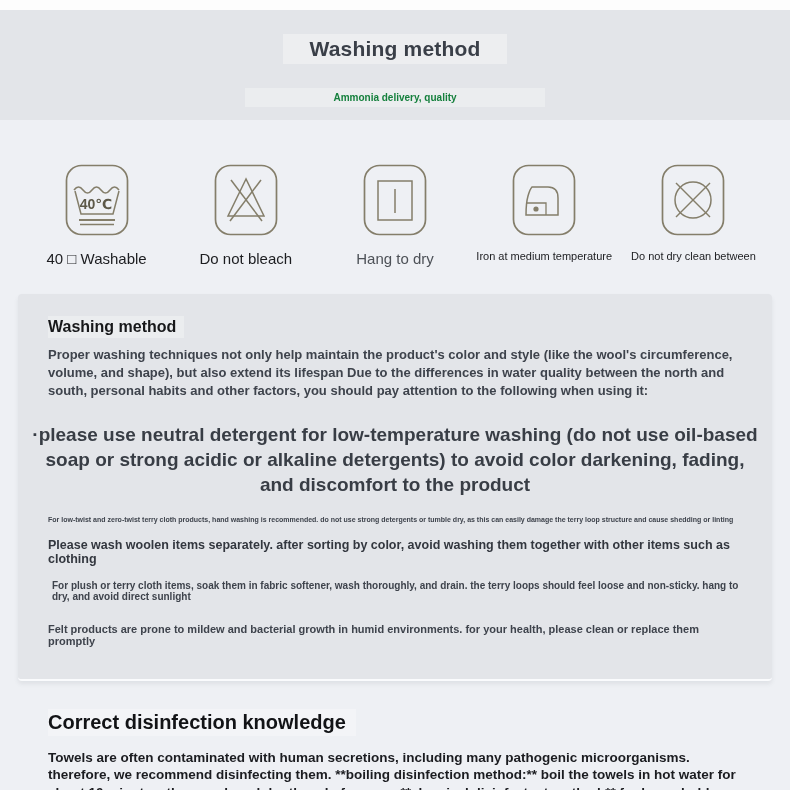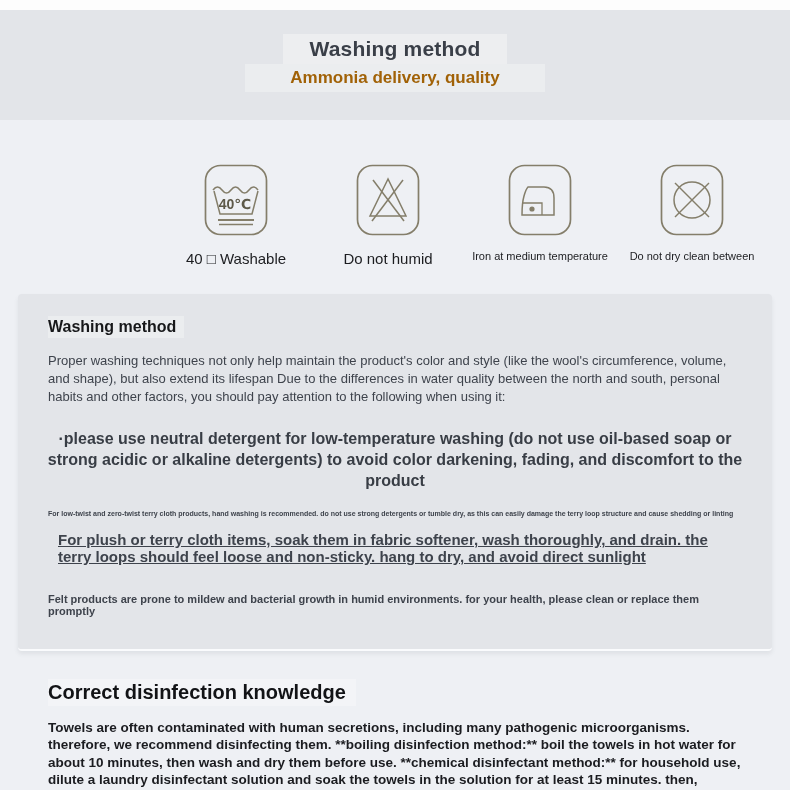--- a/index.html
+++ b/index.html
@@ -22,32 +22,32 @@
     display: inline-block;
     font-size: 21px;
     font-weight: 700;
     color: #3a3f48;
     background: rgba(255,255,255,0.35);
     padding: 3px 26px;
     letter-spacing: 0.2px;
   }
   .page-subtitle {
     display: block;
-    margin: 0 auto 0;
+    margin: 24px auto 0;
     width: 300px;
-    font-size: 17px;
-    font-weight: 700;
-    color: #a16207;
+    font-size: 10px;
+    font-weight: 700;
+    color: #15803d;
     background: rgba(255,255,255,0.30);
     padding: 4px 0;
   }
   
   .icons-row {
     display: flex;
-    justify-content: flex-end;
+    justify-content: center;
     padding: 0 22px;
     margin-top: 44px;
   }
   .icon-col {
     width: 152px;
     display: flex;
     flex-direction: column;
     align-items: center;
   }
   .care-svg { width: 64px; height: 72px; display: block; }
@@ -73,57 +73,56 @@
   }
   .panel-heading {
     display: inline-block;
     font-size: 16px;
     font-weight: 700;
     color: #17181a;
     background: rgba(255,255,255,0.30);
     padding: 2px 8px 2px 0;
   }
   .panel-intro {
-    margin-top: 14px;
+    margin-top: 8px;
     font-size: 13px;
-    font-weight: 400;
+    font-weight: 700;
     color: #3e434c;
     line-height: 1.38;
     max-width: 706px;
   }
   .panel-highlight {
     margin: 22px -16px 0;
-    font-size: 16px;
+    font-size: 19px;
     font-weight: 700;
     color: #383d45;
     line-height: 1.32;
     text-align: center;
   }
   .note-tiny {
     margin-top: 19px;
     font-size: 7px;
     font-weight: 600;
     color: #3e434c;
   }
   .note-medium {
     margin-top: 15px;
     font-size: 12.5px;
     font-weight: 700;
     color: #33373f;
   }
   .note-small-indent {
     margin-top: 14px;
-    margin-left: 10px;
-    font-size: 15px;
+    margin-left: 4px;
+    font-size: 10px;
     font-weight: 600;
     color: #3e434c;
-    text-decoration: underline;
   }
   .note-small {
-    margin-top: 28px;
+    margin-top: 21px;
     font-size: 11px;
     font-weight: 600;
     color: #3e434c;
   }
   
   .disinfection {
     padding: 0 48px;
   }
   .disinfection-heading {
     display: inline-block;
@@ -167,23 +166,31 @@
     <div class="care-label">40 □ Washable</div>
   </div>
 
   <div class="icon-col">
     <svg class="care-svg" viewBox="0 0 64 72">
       <rect x="1.5" y="1.5" width="61" height="69" rx="15" fill="none" stroke="#847e6a" stroke-width="1.7"></rect>
       <path d="M32 15 L14 52 L50 52 Z" fill="none" stroke="#847e6a" stroke-width="1.5"></path>
       <line x1="17" y1="16" x2="48" y2="57" stroke="#847e6a" stroke-width="1.5"></line>
       <line x1="47" y1="16" x2="16" y2="57" stroke="#847e6a" stroke-width="1.5"></line>
     </svg>
-    <div class="care-label">Do not humid</div>
-  </div>
-
+    <div class="care-label">Do not bleach</div>
+  </div>
+
+  <div class="icon-col">
+    <svg class="care-svg" viewBox="0 0 64 72">
+      <rect x="1.5" y="1.5" width="61" height="69" rx="15" fill="none" stroke="#847e6a" stroke-width="1.7"></rect>
+      <rect x="15" y="17" width="34" height="39" fill="none" stroke="#847e6a" stroke-width="1.5"></rect>
+      <line x1="32" y1="25" x2="32" y2="49" stroke="#847e6a" stroke-width="1.5"></line>
+    </svg>
+    <div class="care-label gray">Hang to dry</div>
+  </div>
 
   <div class="icon-col">
     <svg class="care-svg" viewBox="0 0 64 72">
       <rect x="1.5" y="1.5" width="61" height="69" rx="15" fill="none" stroke="#847e6a" stroke-width="1.7"></rect>
       <path d="M20 23 L36 23 Q46 23 46 34 L46 51 L14 51 Q14 39 16 32 Q18 25 20 23 Z" fill="none" stroke="#847e6a" stroke-width="1.5"></path>
       <path d="M14 39 L34 39 L34 51" fill="none" stroke="#847e6a" stroke-width="1.3"></path>
       <circle cx="24" cy="45" r="2.6" fill="#847e6a"></circle>
     </svg>
     <div class="care-label small">Iron at medium temperature</div>
   </div>
@@ -198,20 +205,21 @@
     <div class="care-label small">Do not dry clean between</div>
   </div>
 
 </div>
 
 <div class="wash-panel">
   <span class="panel-heading">Washing method</span>
   <p class="panel-intro">Proper washing techniques not only help maintain the product's color and style (like the wool's circumference, volume, and shape), but also extend its lifespan Due to the differences in water quality between the north and south, personal habits and other factors, you should pay attention to the following when using it:</p>
   <p class="panel-highlight">·please use neutral detergent for low-temperature washing (do not use oil-based soap or strong acidic or alkaline detergents) to avoid color darkening, fading, and discomfort to the product</p>
   <p class="note-tiny">For low-twist and zero-twist terry cloth products, hand washing is recommended. do not use strong detergents or tumble dry, as this can easily damage the terry loop structure and cause shedding or linting</p>
+  <p class="note-medium">Please wash woolen items separately. after sorting by color, avoid washing them together with other items such as clothing</p>
   <p class="note-small-indent">For plush or terry cloth items, soak them in fabric softener, wash thoroughly, and drain. the terry loops should feel loose and non-sticky. hang to dry, and avoid direct sunlight</p>
   <p class="note-small">Felt products are prone to mildew and bacterial growth in humid environments. for your health, please clean or replace them promptly</p>
 </div>
 
 <div class="disinfection">
   <span class="disinfection-heading">Correct disinfection knowledge</span>
   <p class="disinfection-body">Towels are often contaminated with human secretions, including many pathogenic microorganisms. therefore, we recommend disinfecting them. **boiling disinfection method:** boil the towels in hot water for about 10 minutes, then wash and dry them before use. **chemical disinfectant method:** for household use, dilute a laundry disinfectant solution and soak the towels in the solution for at least 15 minutes. then, remove the towels and rinse them thoroughly with clean water to remove any residual disinfectant. after drying, they are safe to use again</p>
 </div>
 
 </body></html>

